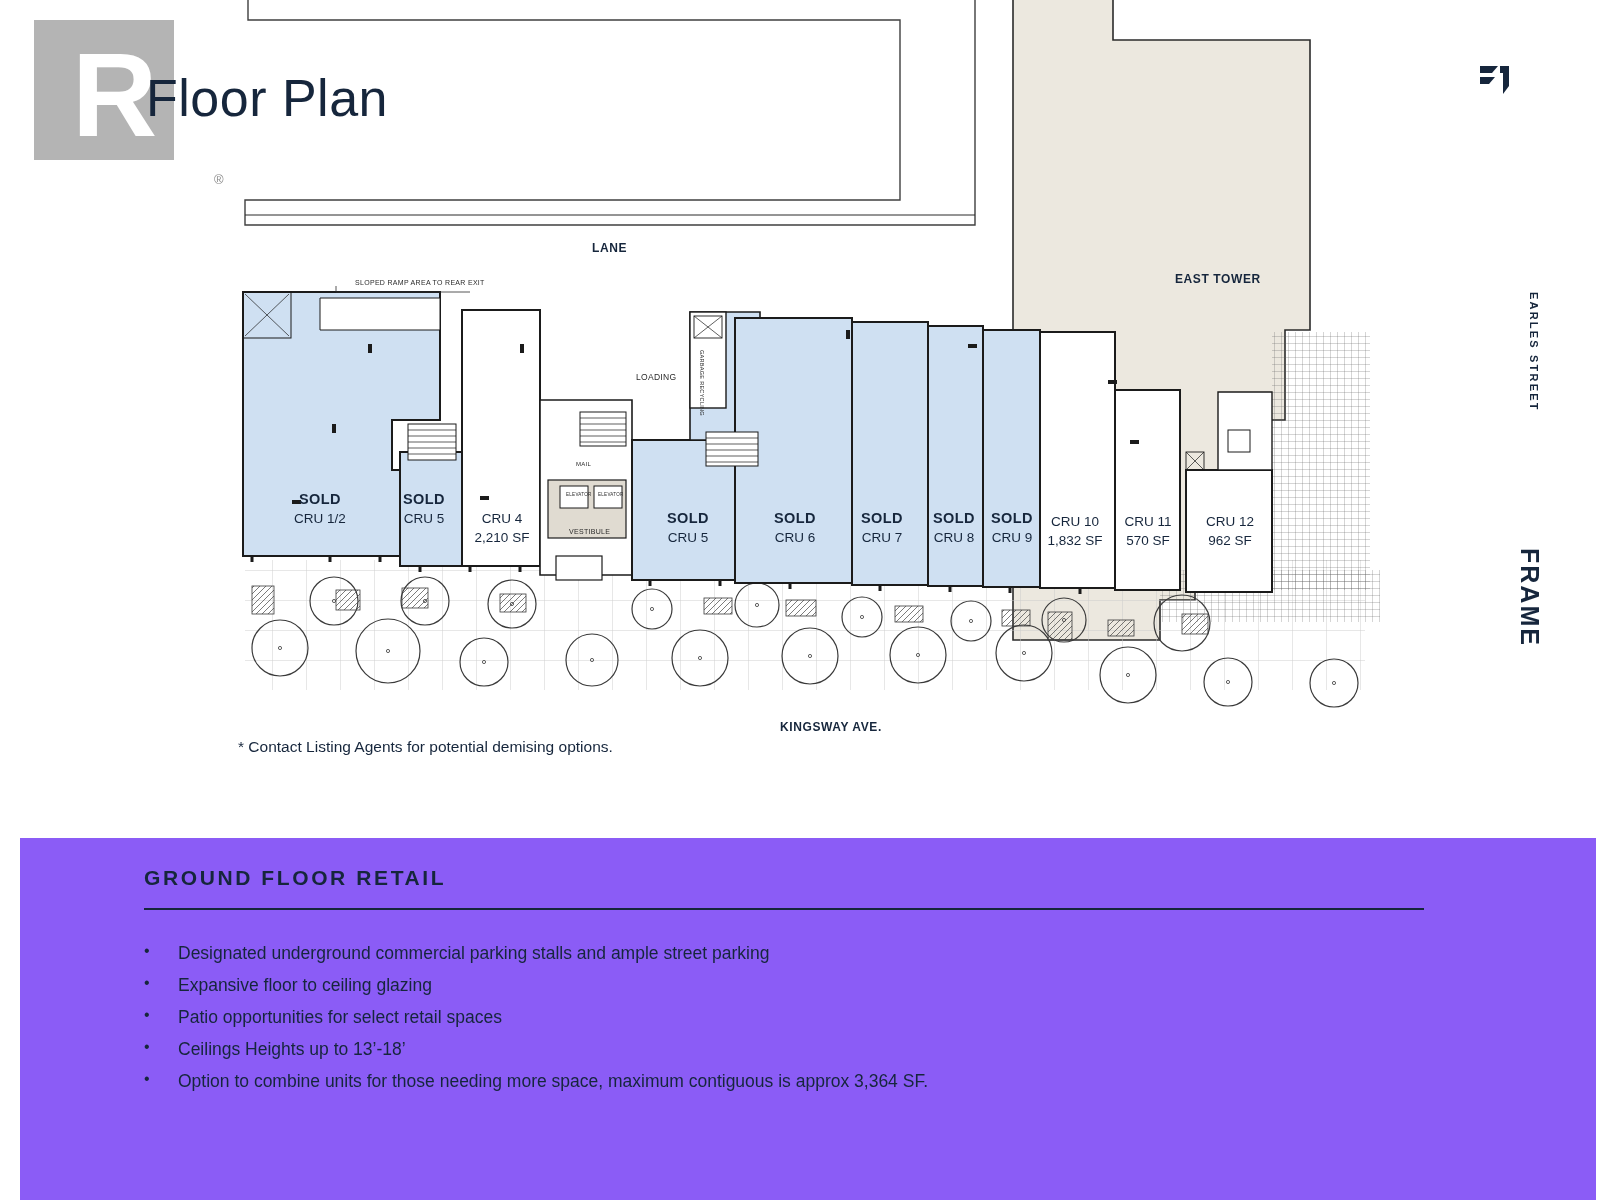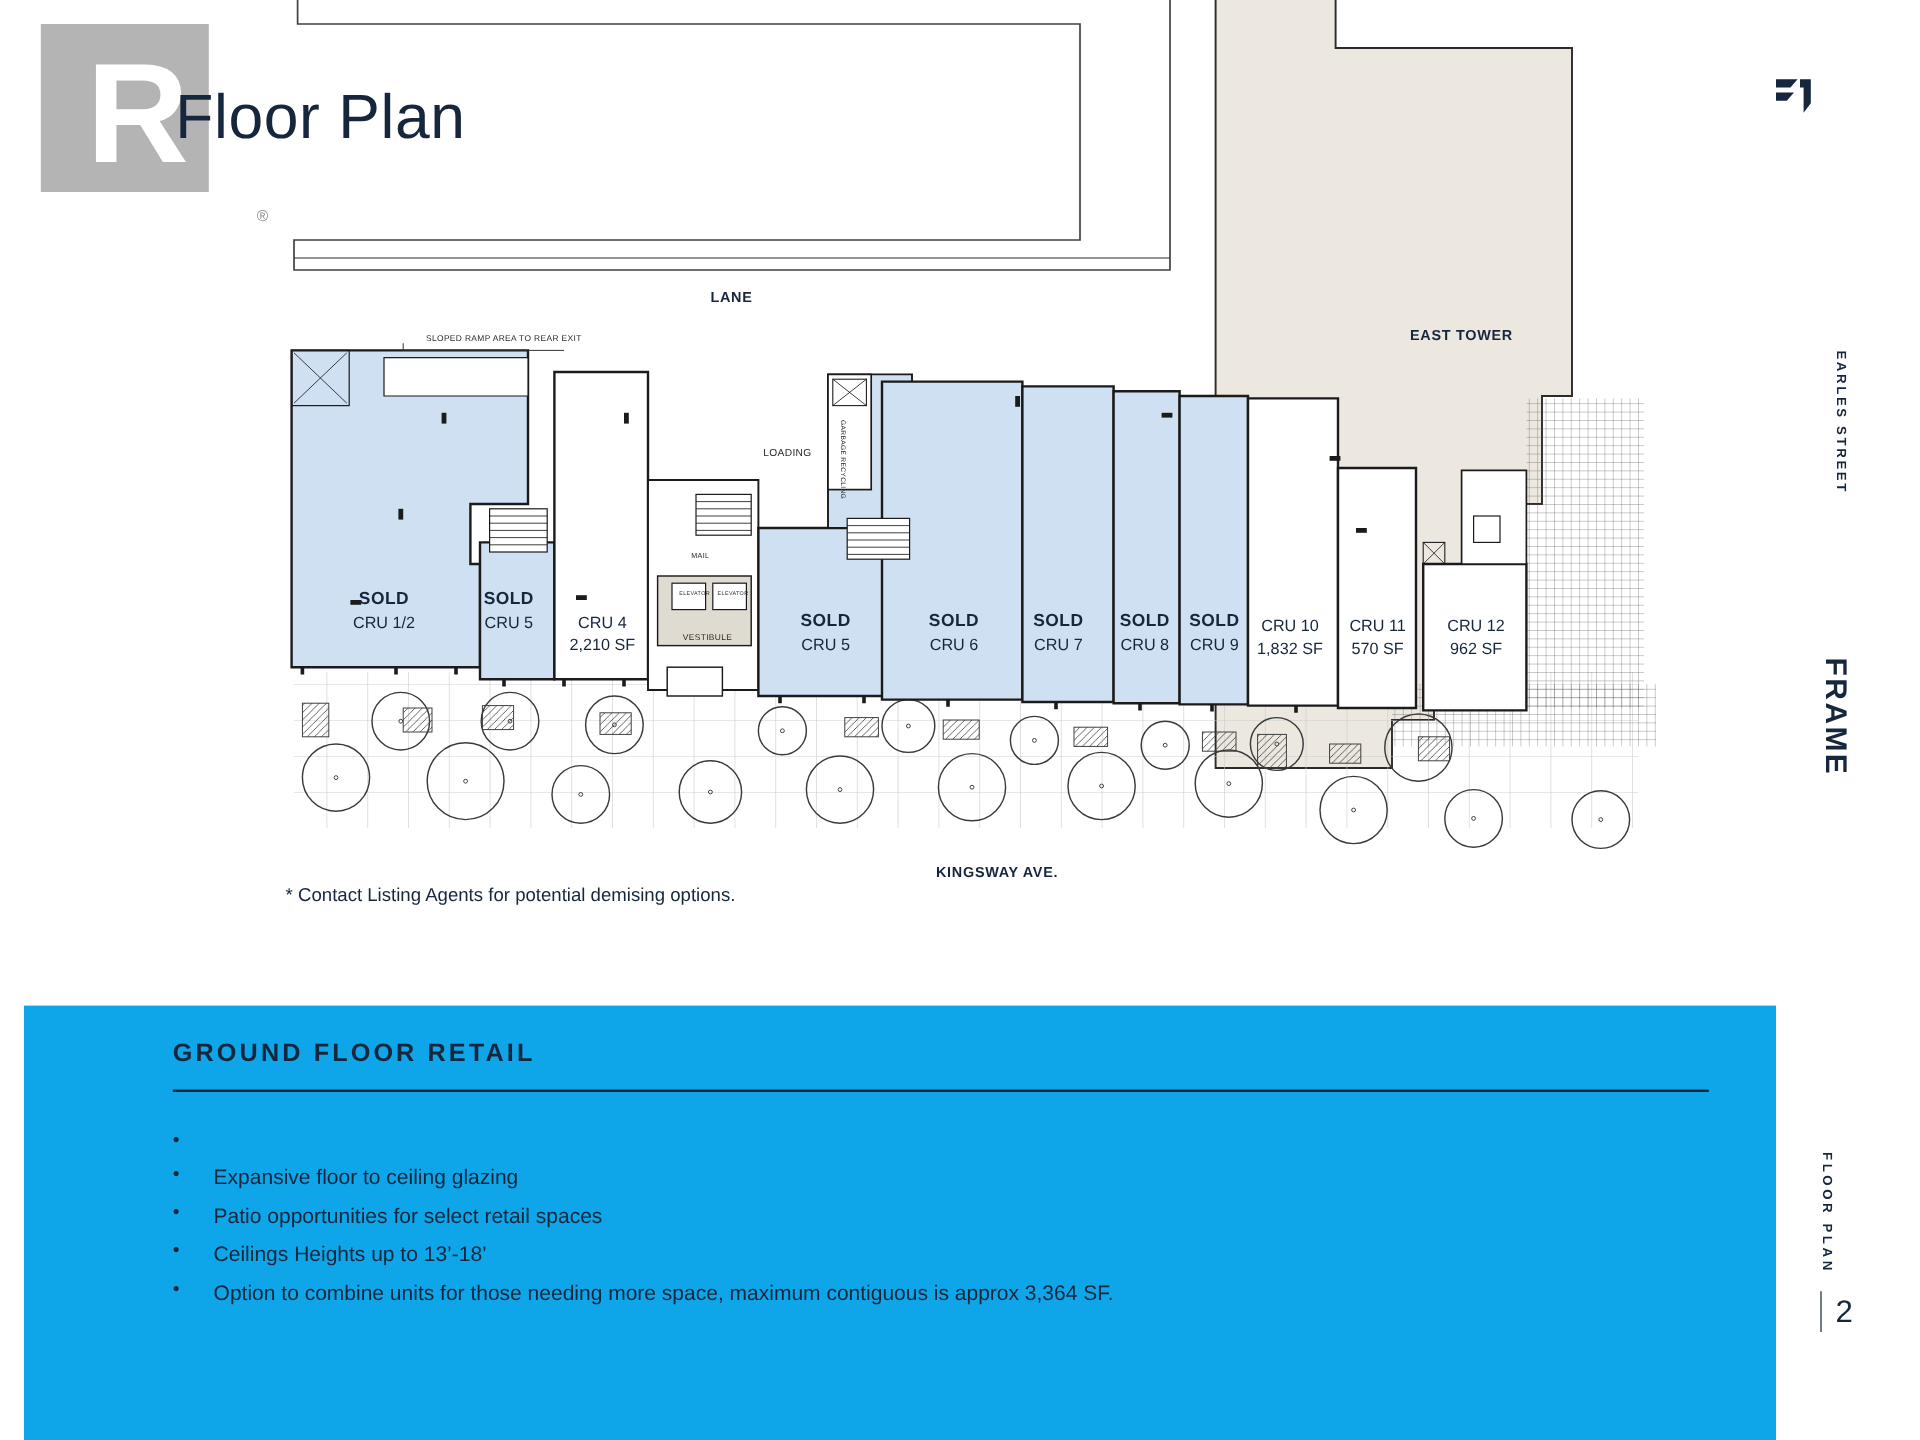--- a/index.html
+++ b/index.html
@@ -168,23 +168,23 @@
     top: 738px;
     font-size: 15.5px;
     color: #16263c;
   }
 
   
   #bottom-panel {
     position: absolute;
     left: 20px;
     top: 838px;
-    width: 1460px;
+    width: 1576px;
     height: 362px;
-    background: #0ea5e9;
+    background: #8b5cf6;
   }
   #section-heading {
     position: absolute;
     left: 124px;
     top: 28px;
     font-size: 21px;
     letter-spacing: 2.6px;
     font-weight: bold;
     color: #16263c;
   }
@@ -467,20 +467,21 @@
 
   <div id="note-demising">* Contact Listing Agents for potential demising options.</div>
 </div>
 
 <div id="bottom-panel">
   <div id="section-heading">GROUND FLOOR RETAIL</div>
   <div id="section-rule"></div>
   <div id="bullets">
     <div class="bullet-row">
       <div class="bullet-dot">•</div>
+      <div class="bullet-text">Designated underground commercial parking stalls and ample street parking</div>
     </div>
     <div class="bullet-row">
       <div class="bullet-dot">•</div>
       <div class="bullet-text">Expansive floor to ceiling glazing</div>
     </div>
     <div class="bullet-row">
       <div class="bullet-dot">•</div>
       <div class="bullet-text">Patio opportunities for select retail spaces</div>
     </div>
     <div class="bullet-row">

